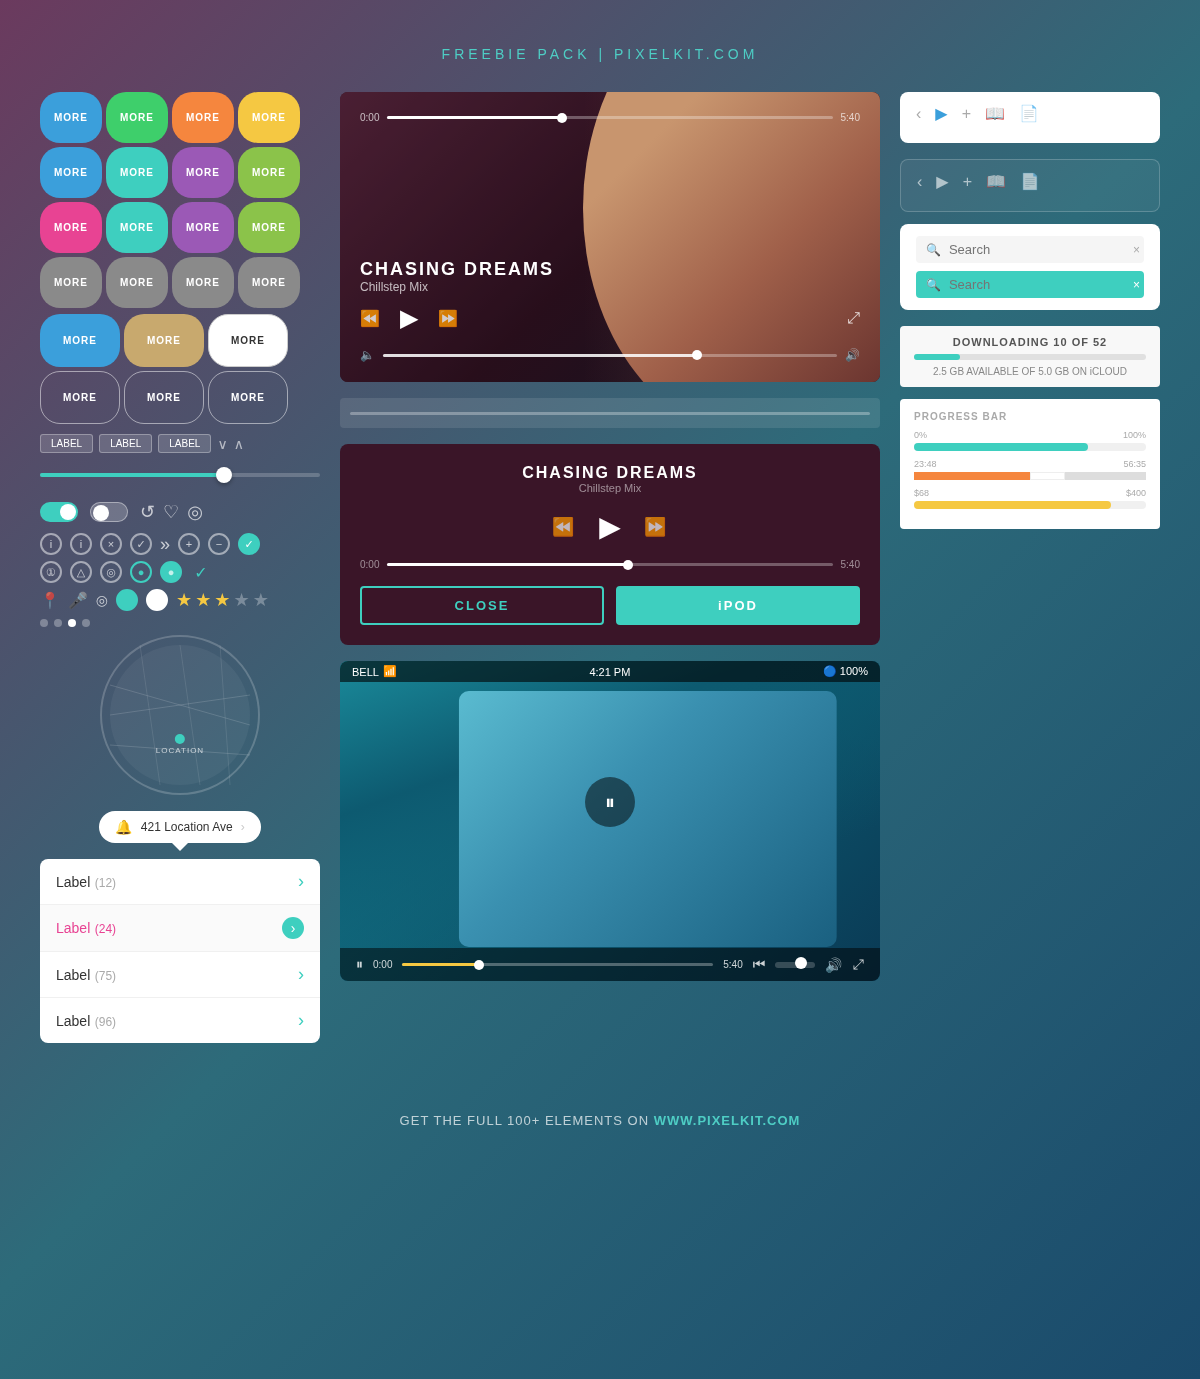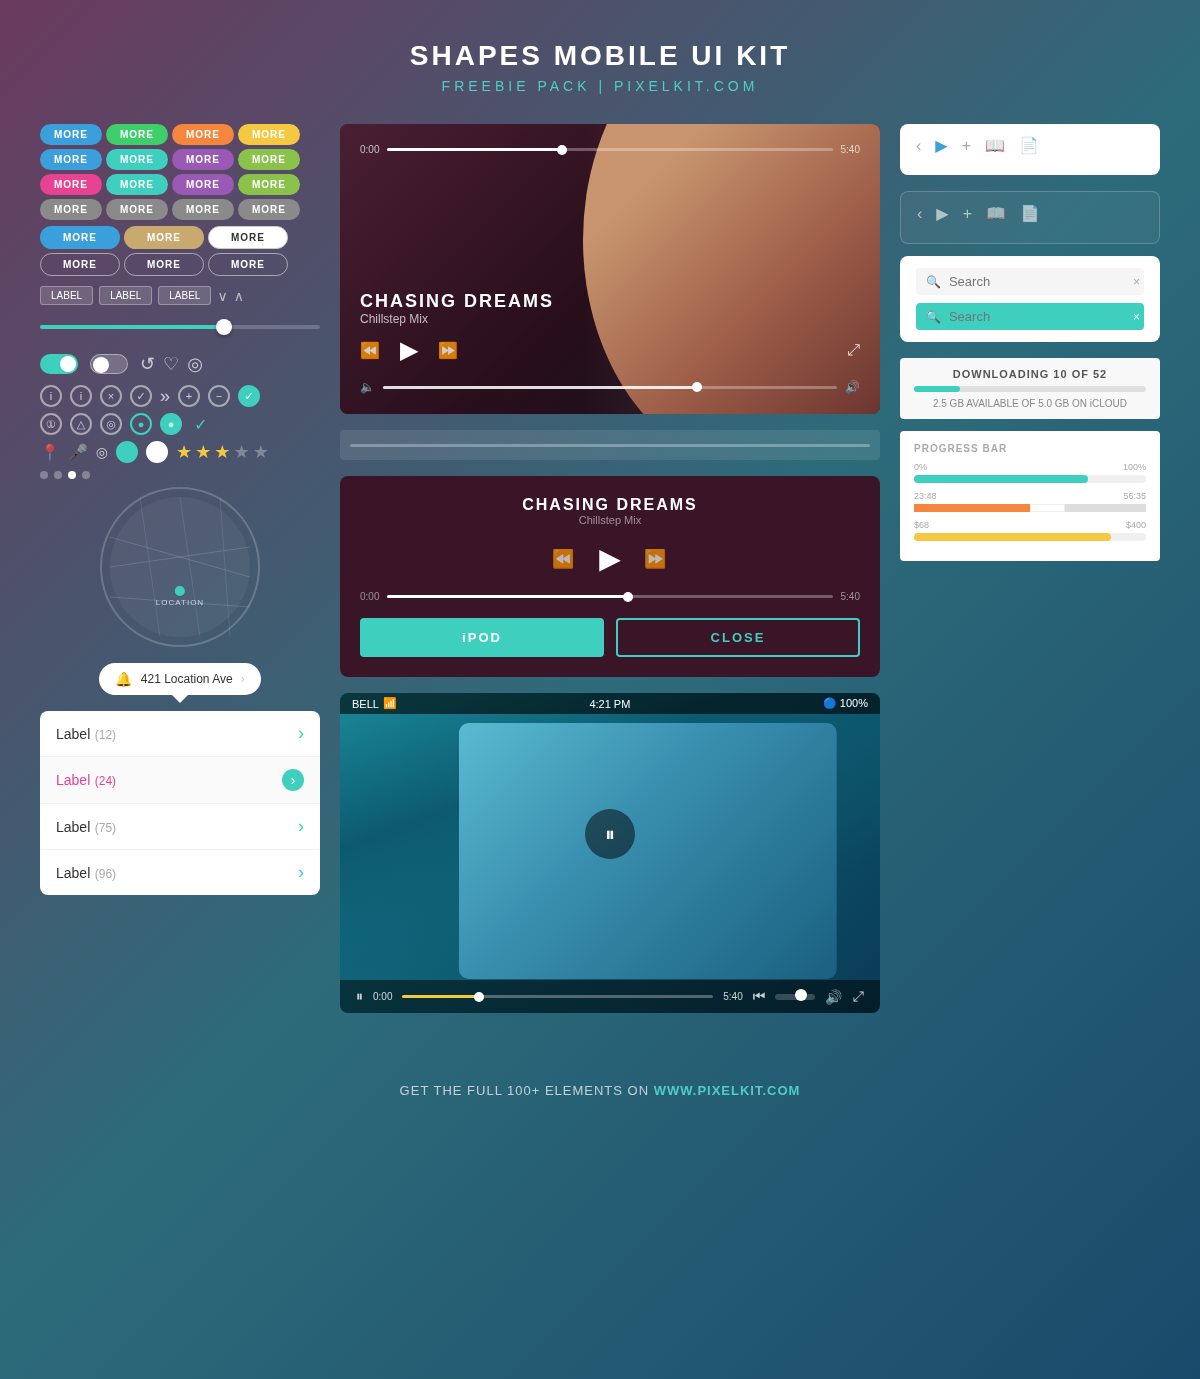--- a/index.html
+++ b/index.html
@@ -47,21 +47,21 @@
       margin-bottom: 10px;
     }
     .btn-row {
       display: flex;
       gap: 4px;
       margin-bottom: 4px;
     }
     .btn-pill {
       border: none;
       border-radius: 20px;
-      padding: 5px 14px;
+      padding: 20px 14px;
       font-size: 10px;
       font-weight: 700;
       color: #fff;
       cursor: pointer;
       letter-spacing: 1px;
       min-width: 55px;
       text-align: center;
     }
     .btn-blue { background: #3b9fdb; }
     .btn-green { background: #3ecf6b; }
@@ -644,21 +644,20 @@
     }
     .footer-link { color: #4ecdc4; text-decoration: none; font-weight: 700; }
 
     
     .map-svg { position: absolute; width: 100%; height: 100%; }
   </style>
 </head>
 <body>
 
 <div class="header">
-  <div class="header-title">SHAPES MOBILE UI KIT</div>
   <div class="header-subtitle">FREEBIE PACK | PIXELKIT.COM</div>
 </div>
 
 <div class="main-layout">
 
   <div class="left-col">
 
     <div class="btn-section">
       <div class="btn-row">
         <button class="btn-pill btn-blue">MORE</button>
@@ -879,22 +878,22 @@
       </div>
       <div class="player2-progress">
         <span style="font-size:10px;color:rgba(255,255,255,0.5);">0:00</span>
         <div class="progress-bar-track" style="flex:1;">
           <div class="progress-bar-fill" style="width:55%;"></div>
           <div class="progress-thumb" style="left:53%;"></div>
         </div>
         <span style="font-size:10px;color:rgba(255,255,255,0.5);">5:40</span>
       </div>
       <div class="player2-buttons">
+        <button class="player2-btn">CLOSE</button>
         <button class="player2-btn filled">iPOD</button>
-        <button class="player2-btn">CLOSE</button>
       </div>
     </div>
 
     <div class="video-player">
       <div class="video-bg"></div>
 
       <div style="position:absolute;top:0;left:0;right:0;bottom:0;background:linear-gradient(160deg,#1a8a9a 0%,#0d5a70 30%, transparent 70%);z-index:1;"></div>
       <div style="position:absolute;top:30px;left:50%;transform:translateX(-40%);width:70%;height:80%;background:linear-gradient(135deg,#4a9fb8 20%,#2a7090 60%,#1a4a60 100%);border-radius:10px;z-index:1;overflow:hidden;">
         <div style="width:100%;height:100%;background:linear-gradient(135deg,#5abbd0 0%,#3a90b0 40%,#1a6080 100%);"></div>
       </div>

